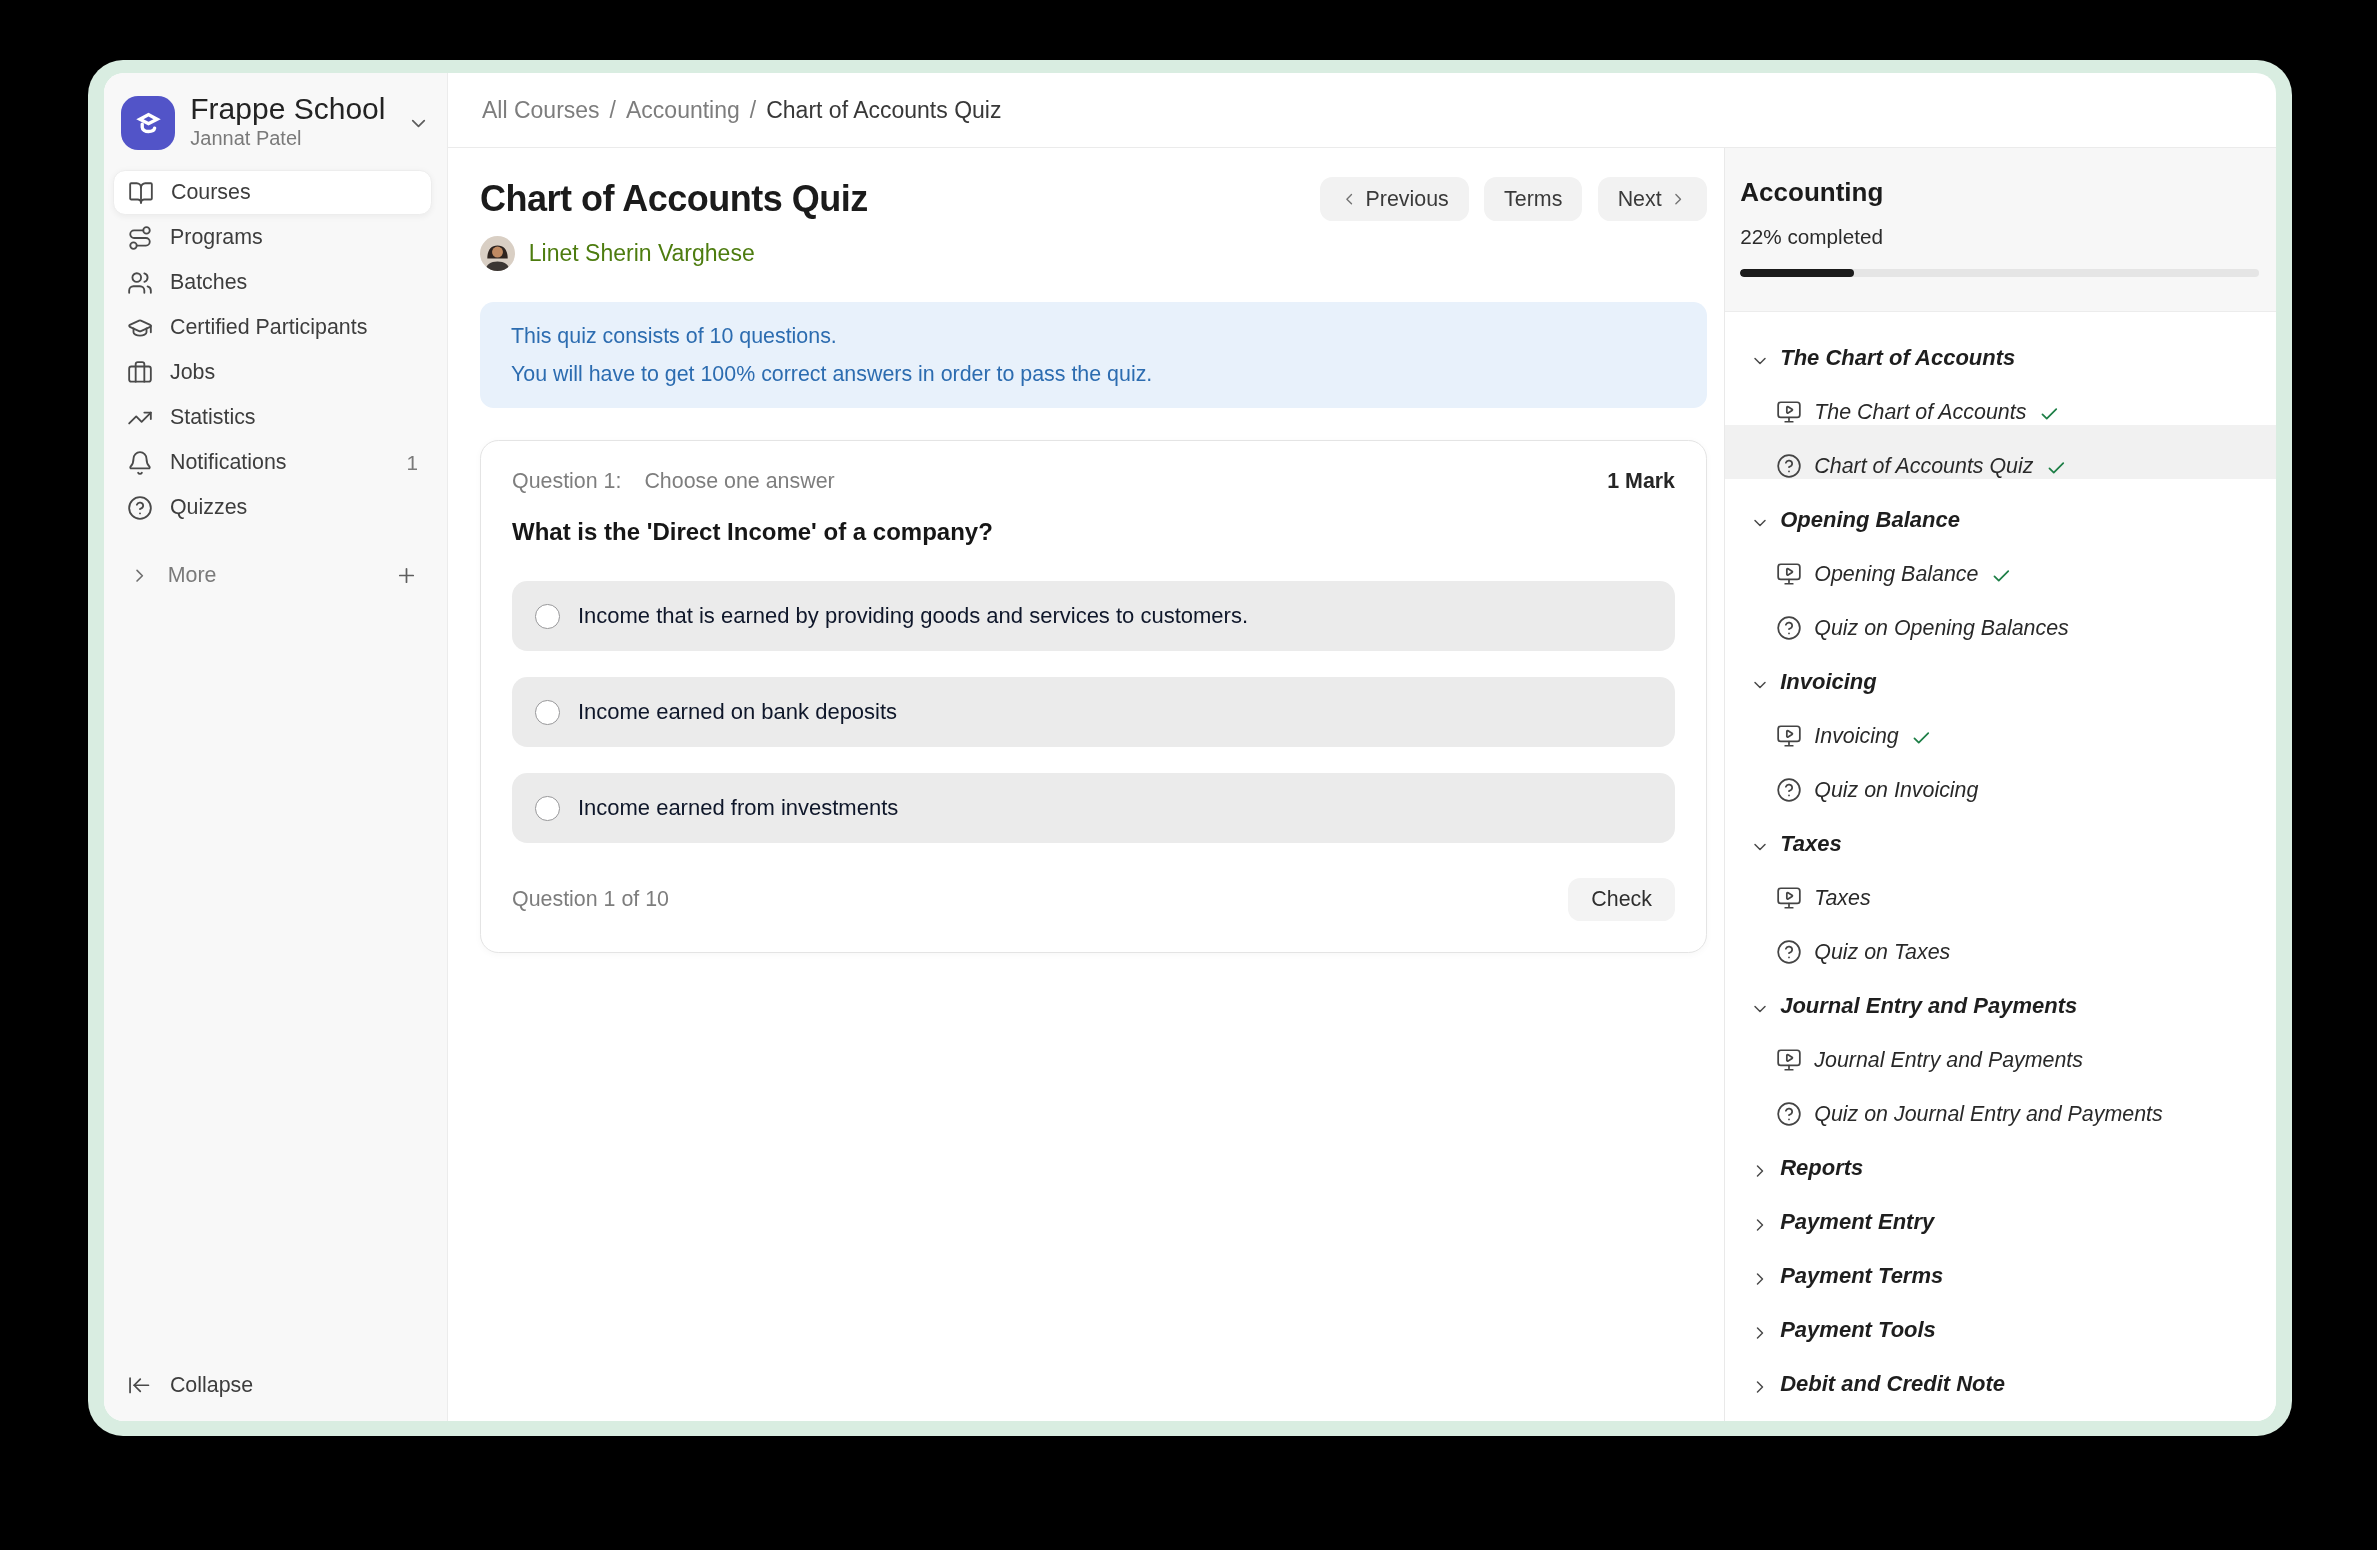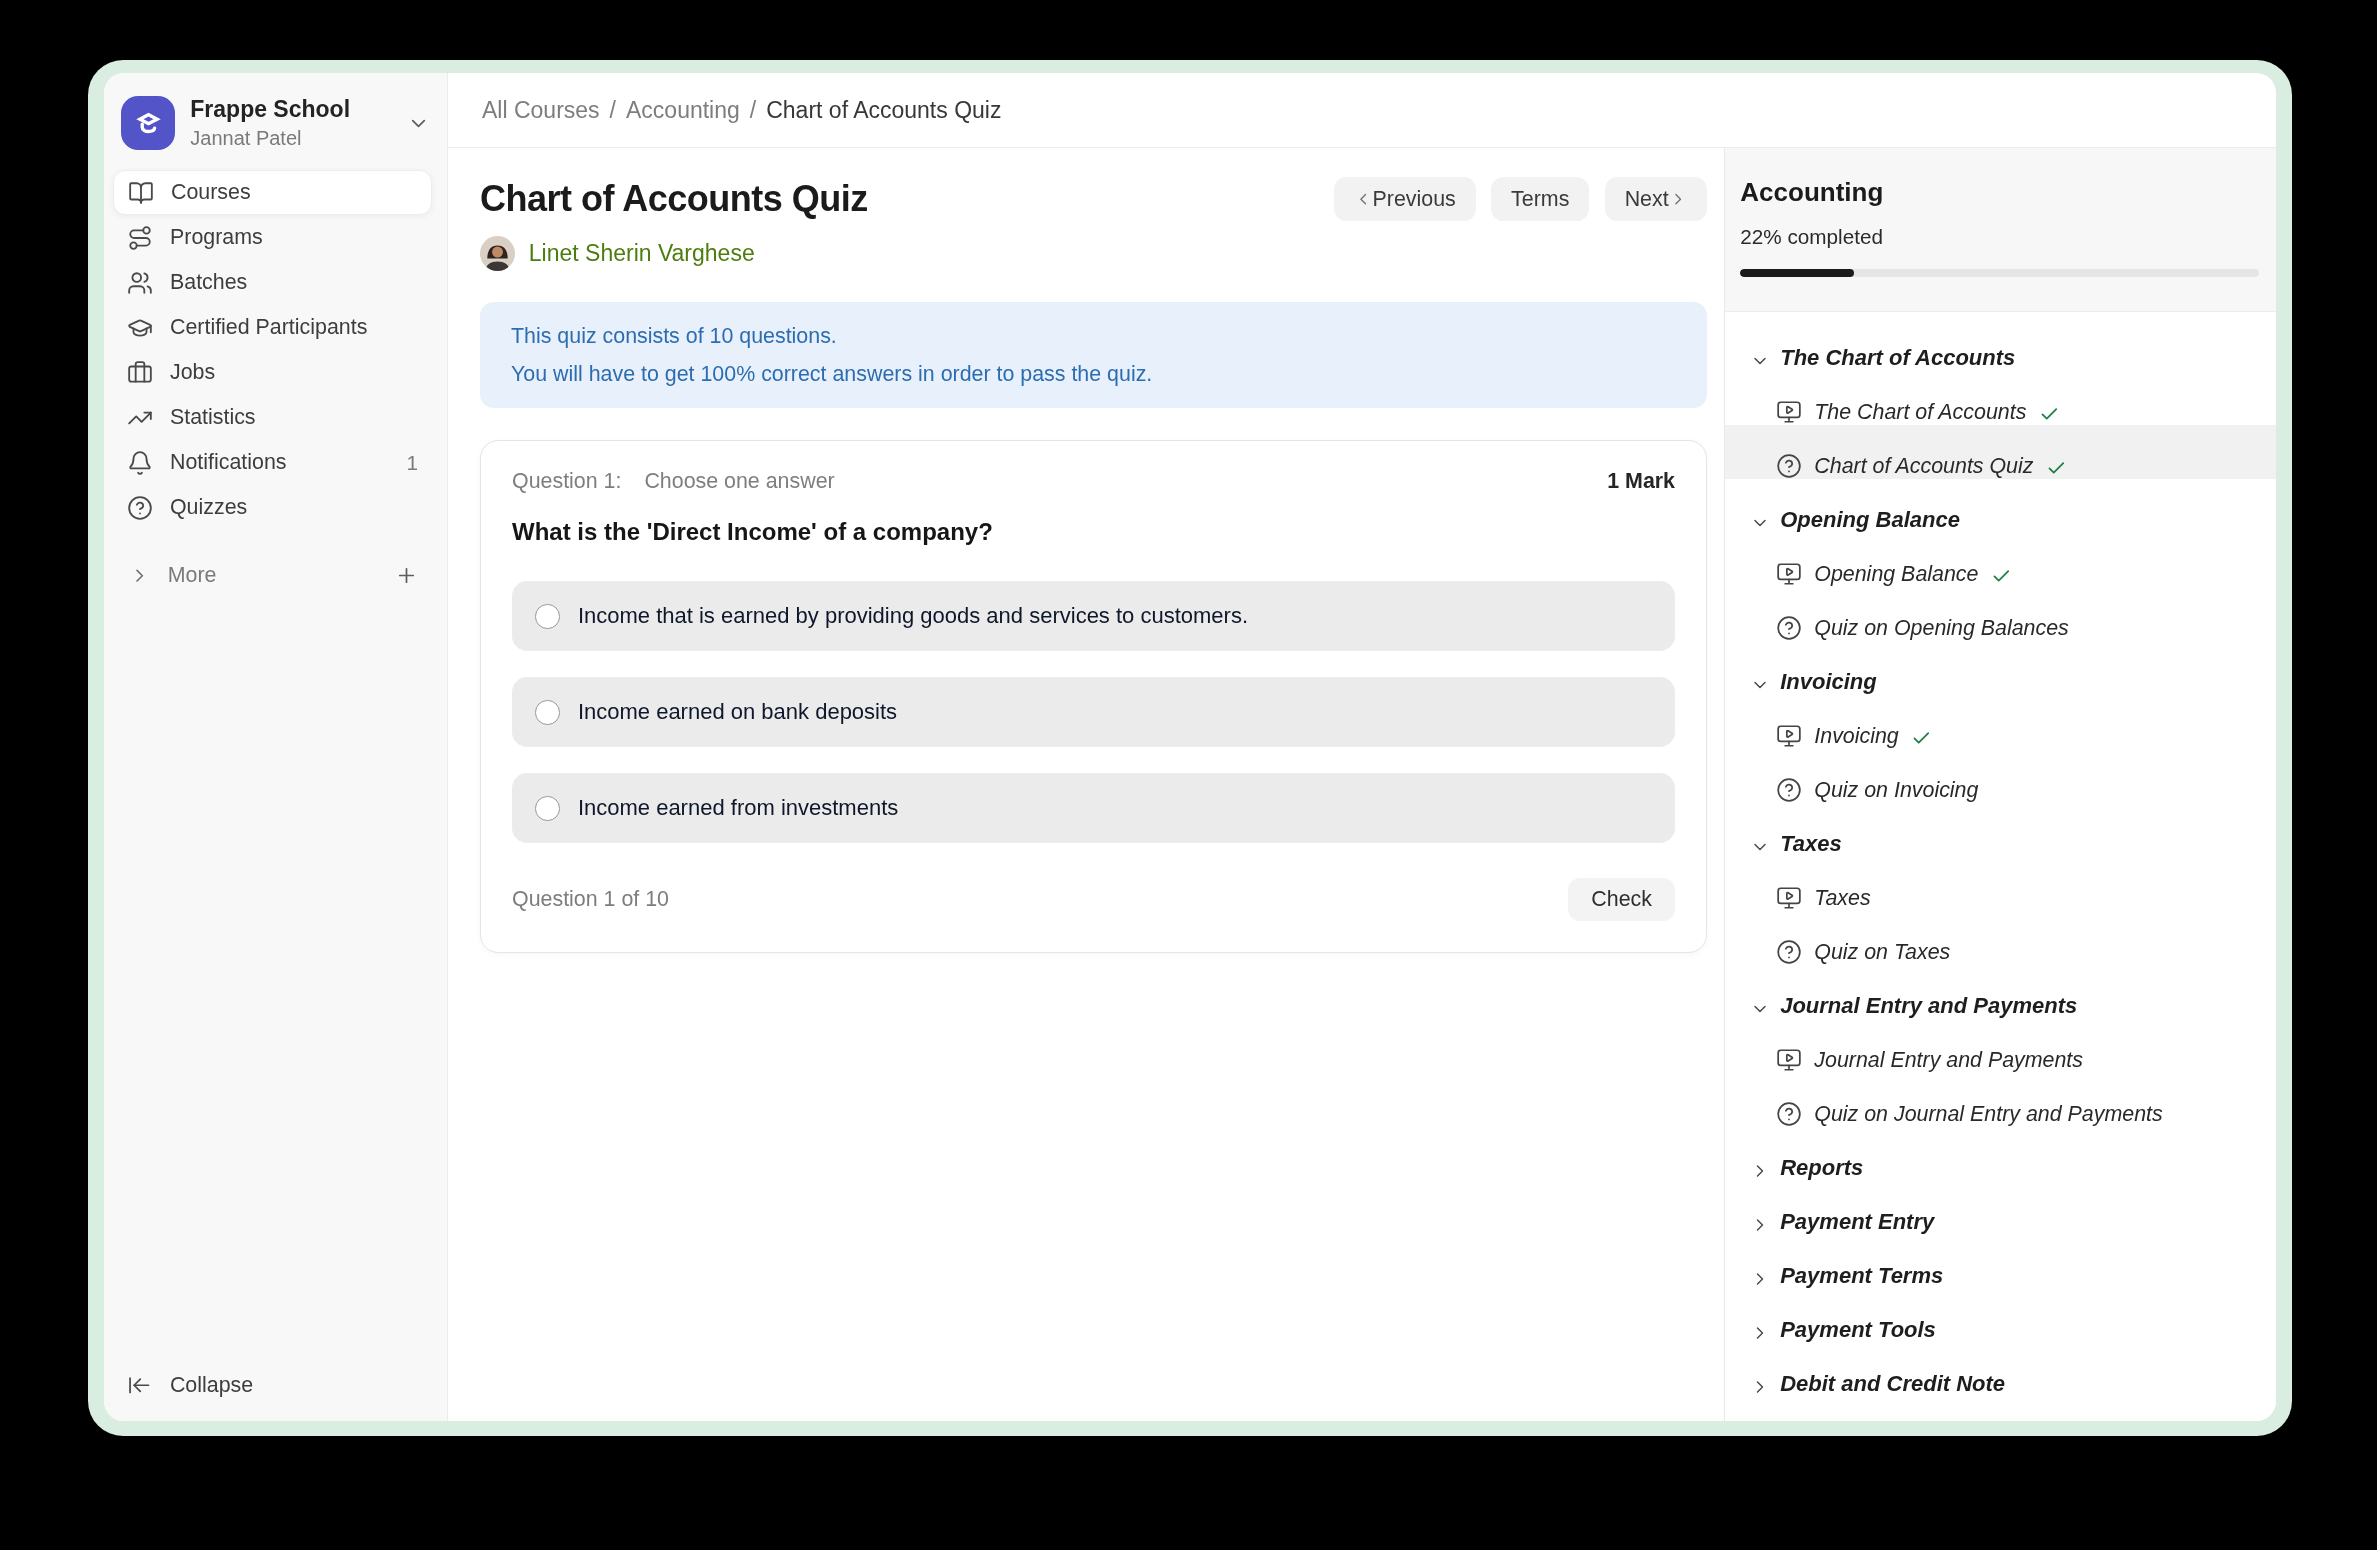--- a/index.html
+++ b/index.html
@@ -14,21 +14,21 @@
   .window{position:absolute;left:16px;top:13px;right:16px;bottom:15.3px;
     background:#fff;border-radius:20px;overflow:hidden;display:flex;}
 
   
   .sidebar{width:344px;flex-shrink:0;background:#F8F8F8;border-right:0.8px solid #ECECEC;
     display:flex;flex-direction:column;box-sizing:border-box;}
   .sb-header{display:flex;align-items:center;gap:15.3px;padding:23px 17px 20px 17px;}
   .logo{width:54px;height:54px;border-radius:17px;background:#5254C8;
     display:flex;align-items:center;justify-content:center;flex-shrink:0;}
   .sb-names{flex:1;min-width:0;}
-  .sb-school{font-size:23px;font-weight:700;color:#232323;line-height:26px;}
+  .sb-school{font-size:30px;font-weight:400;color:#232323;line-height:26px;}
   .sb-user{font-size:20px;color:#7A7A7A;margin-top:4.6px;line-height:23px;}
   .sb-chevron{color:#5E5E5E;}
   .nav{padding:0 15.3px 0 9.2px;}
   .nav-item{height:45px;display:flex;align-items:center;gap:17px;padding:0 13.8px;
     border-radius:12.3px;color:#3D3D3D;font-size:21.4px;box-sizing:border-box;}
   .nav-item.active{background:#FFFFFF;border:0.8px solid #EDEDED;
     box-shadow:0 1.5px 6.1px rgba(0,0,0,.05);}
   .nav-icon{width:26px;height:26px;color:#4A4A4A;flex-shrink:0;}
   .nav-label{white-space:nowrap;}
   .nav-badge{margin-left:auto;color:#7A7A7A;font-size:20.7px;}
@@ -47,21 +47,21 @@
   .crumb-sep{color:#7D7D7D;margin:0 10px;}
   .crumb-current{color:#383838;}
   .content{flex:1;display:flex;min-height:0;}
 
   
   .main{flex:1;min-width:0;padding:29px 17px 0 32px;box-sizing:border-box;}
   .main-head{display:flex;align-items:center;justify-content:space-between;}
   .page-title{font-size:36px;font-weight:700;color:#1B1B1B;letter-spacing:-0.5px;}
   .head-buttons{display:flex;gap:15.3px;}
   .btn{height:44px;background:#F2F2F2;border:none;border-radius:12.3px;font-size:21.4px;
-    color:#3A3A3A;display:flex;align-items:center;gap:0;padding:0 20px;
+    color:#3A3A3A;display:flex;align-items:center;gap:7px;padding:0 20px;
     font-family:inherit;cursor:pointer;}
   .btn .bchev{width:18.4px;height:18.4px;color:#737373;}
   .author{display:flex;align-items:center;gap:13.8px;margin-top:15.3px;}
   .avatar{width:35px;height:35px;border-radius:50%;overflow:hidden;flex-shrink:0;}
   .author-name{font-size:23px;color:#4d7c0f;}
   .banner{margin-top:31px;background:#E8F1FB;border-radius:13.8px;
     padding:15px 31px;color:#2C6CB0;font-size:21.4px;line-height:38px;}
   .card{margin-top:32px;background:#fff;border:0.8px solid #E4E4E4;border-radius:18.4px;
     padding:27.6px 31px 31px 31px;box-shadow:0 1.5px 7.7px rgba(0,0,0,.03);}
   .q-head{display:flex;align-items:center;font-size:21.4px;color:#7E7E7E;}

